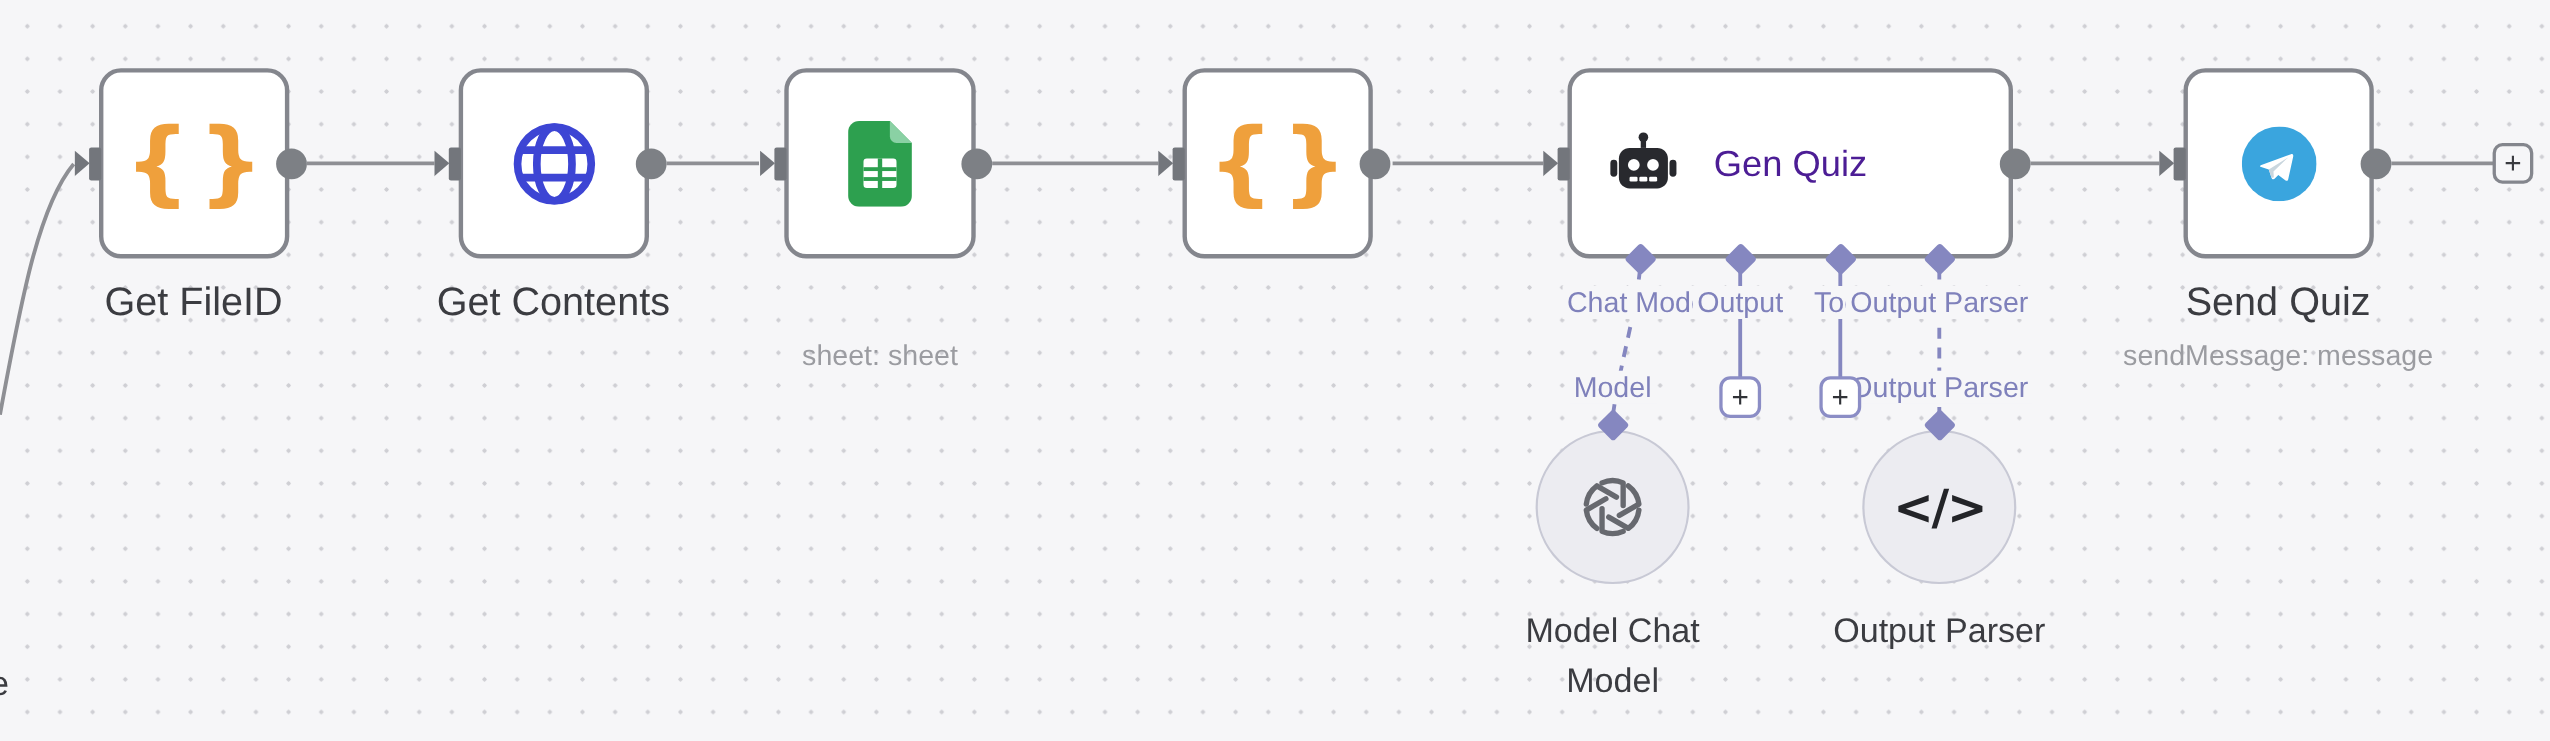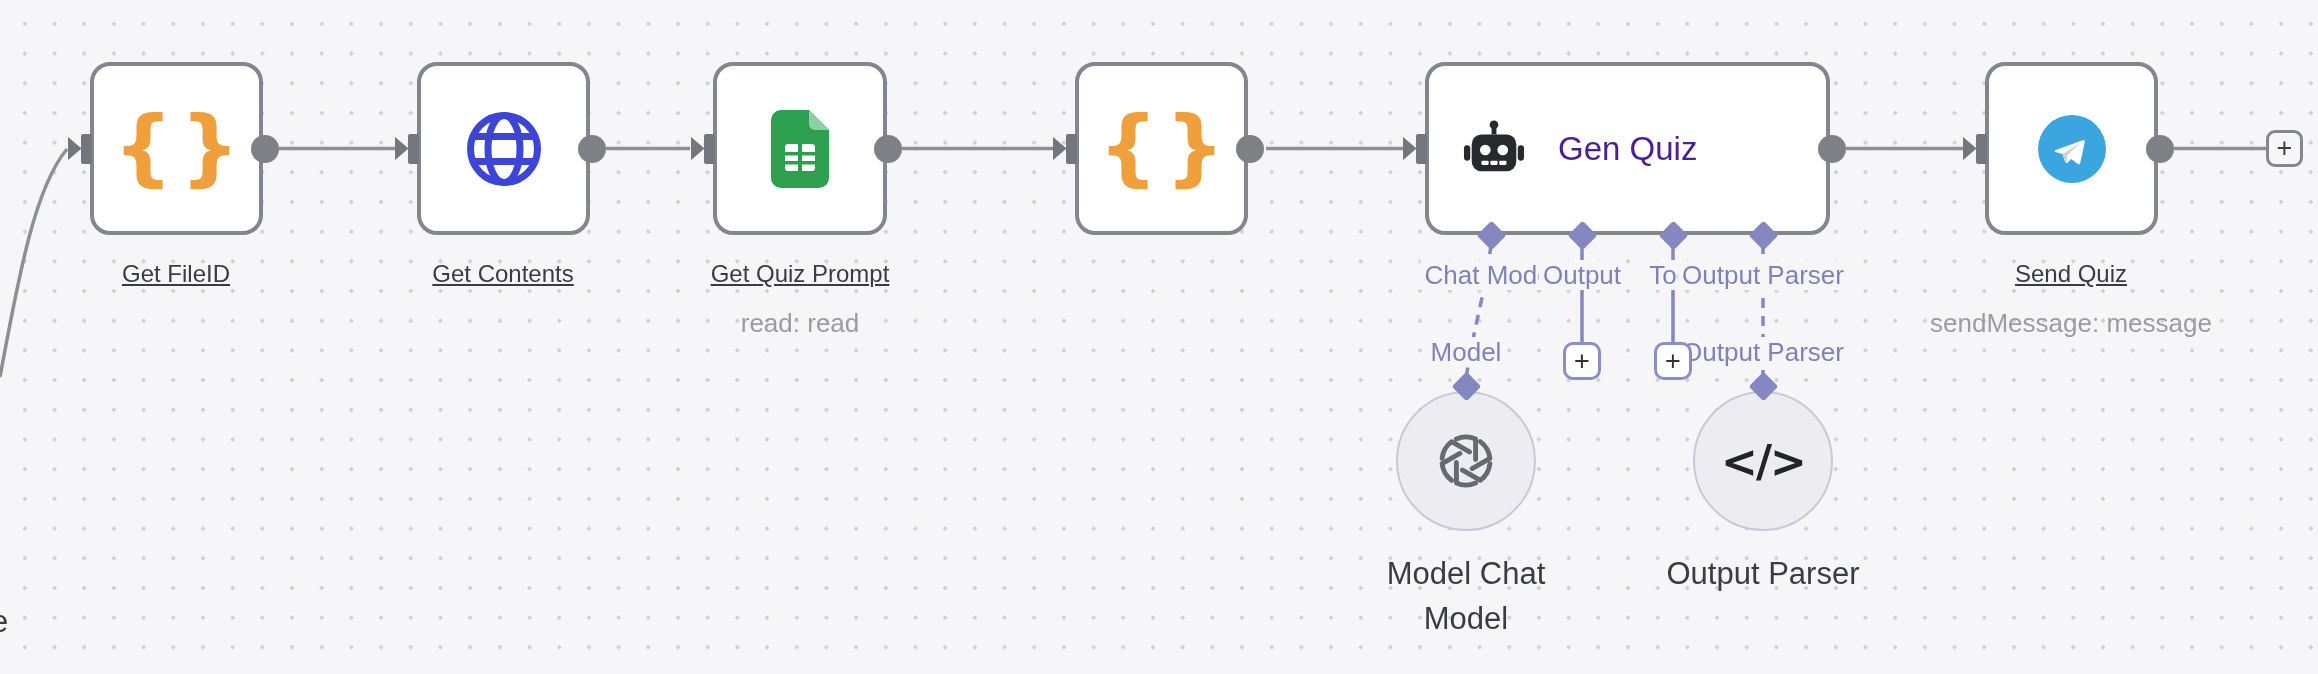--- a/index.html
+++ b/index.html
@@ -34,23 +34,22 @@
   .gen-title{
     font-size:33px;color:#4c1d95;margin-left:33px;white-space:nowrap;
   }
   .code-glyph{
     font-family:"DejaVu Sans",sans-serif;font-weight:bold;
     font-size:44px;color:#232428;letter-spacing:-2px;
   }
 
   .node-label{
     position:absolute;transform:translateX(-50%);z-index:2;
-    font-size:24px;line-height:34px;color:#3b3c41;white-space:nowrap;text-align:center;
+    font-size:36px;line-height:34px;color:#3b3c41;white-space:nowrap;text-align:center;
     top:257px;
-    text-decoration:underline;
   }
   .node-sub{
     position:absolute;transform:translateX(-50%);z-index:2;
     font-size:26px;line-height:30px;color:#9b9ca1;white-space:nowrap;text-align:center;
     top:308px;
   }
 
   .in-tri{
     position:absolute;width:14px;height:24px;background:#73767c;
     clip-path:polygon(0 0,100% 50%,0 100%);top:136.5px;z-index:6;
@@ -167,22 +166,21 @@
       <g fill="#2da04f">
         <rect x="27" y="34" width="4" height="27"></rect>
         <rect x="14" y="42" width="30" height="3.5"></rect>
         <rect x="14" y="51" width="30" height="3.5"></rect>
       </g>
     </svg>
   </div>
   <div class="in-tri" style="left:690.5px"></div>
   <div class="in-bar" style="left:703.5px"></div>
   <div class="out-dot" style="left:874px"></div>
-  <div class="node-label" style="left:800px">Get Quiz Prompt</div>
-  <div class="node-sub" style="left:800px">read: read</div>
+  <div class="node-sub" style="left:800px">sheet: sheet</div>
 
   <div class="node sq" style="left:1075px">
     <div class="braces">{}</div>
   </div>
   <div class="in-tri" style="left:1052.5px"></div>
   <div class="in-bar" style="left:1065.5px"></div>
   <div class="out-dot" style="left:1236px"></div>
 
   <div class="node wide" style="left:1425px">
     <svg width="62" height="62" viewBox="0 0 64 64">

